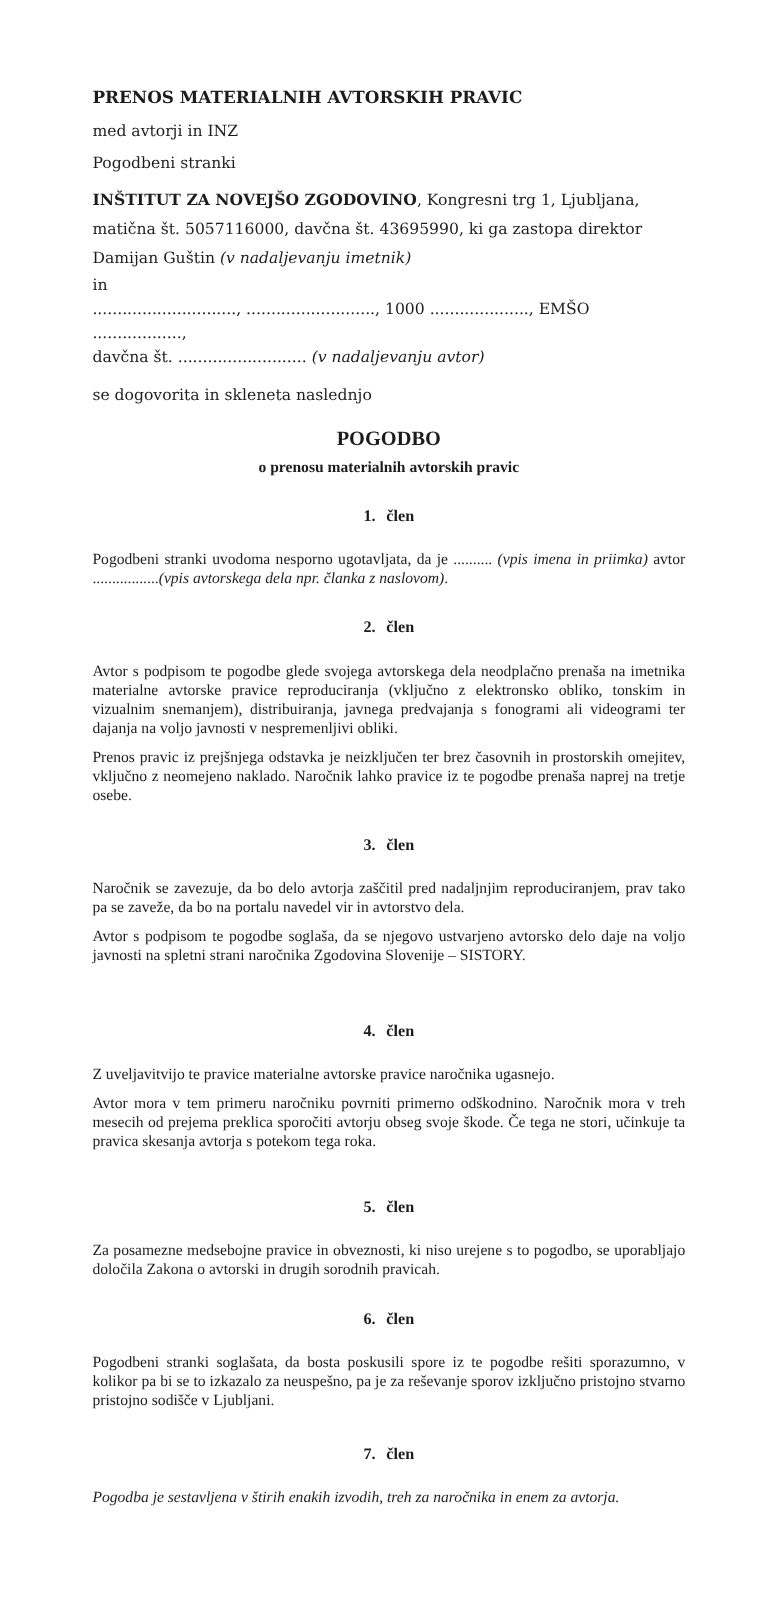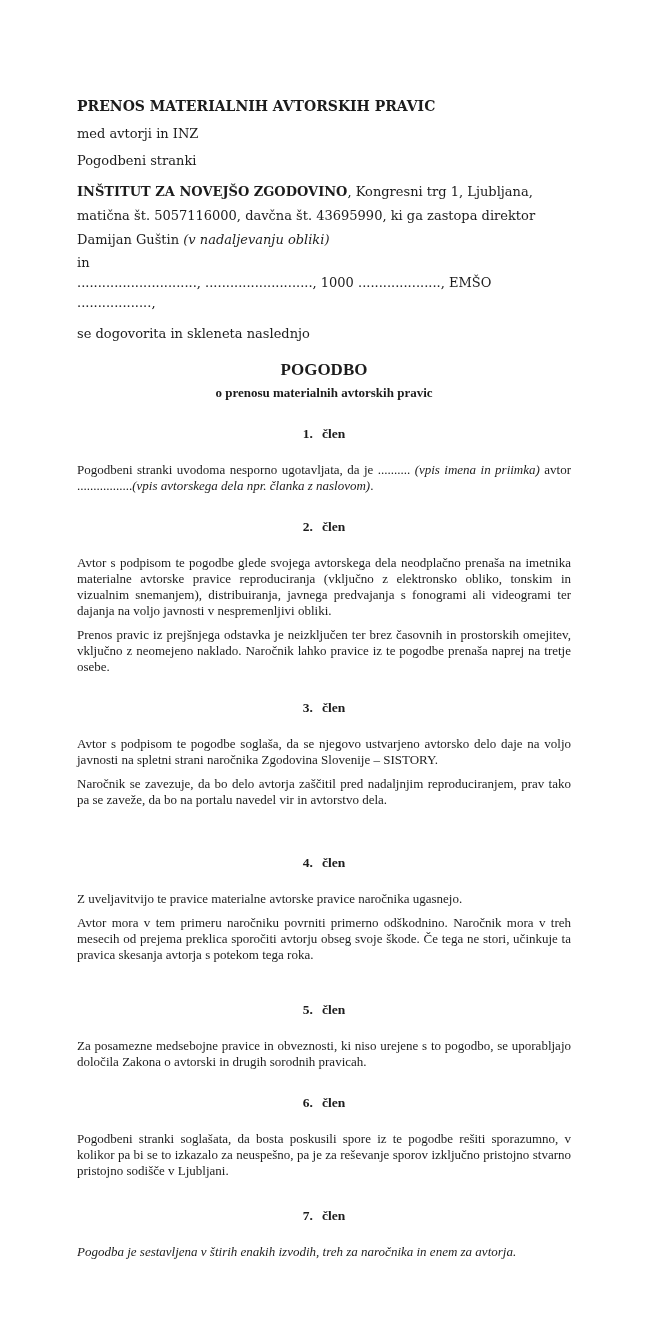--- a/index.html
+++ b/index.html
@@ -1,21 +1,21 @@
 <!DOCTYPE html>
 <html><head>
 <meta charset="utf-8">
 <style>
   html, body { margin: 0; padding: 0; background: #ffffff; }
   body {
     width: 645px; height: 1340px; overflow: hidden;
     color: #1c1c1c;
     font-family: "Liberation Serif", serif;
   }
-  .page { padding: 73px 74px 0 77px; width: 494px; margin-top: 24px; }
+  .page { padding: 73px 74px 0 77px; width: 494px; }
 
   
   .top { font-family: "DejaVu Serif", serif; font-size: 13px; }
   .doc-title {
     font-size: 14px; font-weight: bold; margin: 0 0 10px 0; line-height: 18px;
     font-family: "DejaVu Serif", serif;
   }
   .top p { margin: 0 0 9px 0; line-height: 18px; }
   .top p.holder { line-height: 24px; margin: 10px 0 0 0; }
   .top p.and-line { margin: 0; line-height: 21px; }
@@ -51,39 +51,40 @@
 </style>
 </head>
 <body>
 
 <div class="page">
 
   <div class="top">
     <h1 class="doc-title">PRENOS MATERIALNIH AVTORSKIH PRAVIC</h1>
     <p>med avtorji in INZ</p>
     <p>Pogodbeni stranki</p>
-    <p class="holder"><span class="b">INŠTITUT ZA NOVEJŠO ZGODOVINO</span><span>, Kongresni trg 1, Ljubljana, matična št. 5057116000, davčna št. 43695990, ki ga zastopa direktor Damijan Guštin </span><span class="i">(v nadaljevanju obliki)</span></p>
+    <p class="holder"><span class="b">INŠTITUT ZA NOVEJŠO ZGODOVINO</span><span>, Kongresni trg 1, Ljubljana, matična št. 5057116000, davčna št. 43695990, ki ga zastopa direktor Damijan Guštin </span><span class="i">(v nadaljevanju imetnik)</span></p>
     <p class="and-line">in</p>
     <p class="blank-line">............................., .........................., 1000 ...................., EMŠO ..................,</p>
+    <p class="tax-line"><span>davčna št. .......................... </span><span class="i">(v nadaljevanju avtor)</span></p>
     <p class="conclude">se dogovorita in skleneta naslednjo</p>
   </div>
 
   <div class="contract-heading">POGODBO</div>
   <div class="contract-subheading">o prenosu materialnih avtorskih pravic</div>
 
   <div class="clen"><span>1.</span><span class="word">člen</span></div>
   <p class="body-p"><span>Pogodbeni stranki uvodoma nesporno ugotavljata, da je .......... </span><span class="i">(vpis imena in priimka)</span><span> avtor .................</span><span class="i">(vpis avtorskega dela npr. članka z naslovom)</span><span>.</span></p>
 
   <div class="clen"><span>2.</span><span class="word">člen</span></div>
   <p class="body-p">Avtor s podpisom te pogodbe glede svojega avtorskega dela neodplačno prenaša na imetnika materialne avtorske pravice reproduciranja (vključno z elektronsko obliko, tonskim in vizualnim snemanjem), distribuiranja, javnega predvajanja s fonogrami ali videogrami ter dajanja na voljo javnosti v nespremenljivi obliki.</p>
   <p class="body-p">Prenos pravic iz prejšnjega odstavka je neizključen ter brez časovnih in prostorskih omejitev, vključno z neomejeno naklado. Naročnik lahko pravice iz te pogodbe prenaša naprej na tretje osebe.</p>
 
   <div class="clen"><span>3.</span><span class="word">člen</span></div>
+  <p class="body-p">Naročnik se zavezuje, da bo delo avtorja zaščitil pred nadaljnjim reproduciranjem, prav tako pa se zaveže, da bo na portalu navedel vir in avtorstvo dela.</p>
   <p class="body-p">Avtor s podpisom te pogodbe soglaša, da se njegovo ustvarjeno avtorsko delo daje na voljo javnosti na spletni strani naročnika Zgodovina Slovenije – SISTORY.</p>
-  <p class="body-p">Naročnik se zavezuje, da bo delo avtorja zaščitil pred nadaljnjim reproduciranjem, prav tako pa se zaveže, da bo na portalu navedel vir in avtorstvo dela.</p>
 
   <div class="clen mt-xl"><span>4.</span><span class="word">člen</span></div>
   <p class="body-p">Z uveljavitvijo te pravice materialne avtorske pravice naročnika ugasnejo.</p>
   <p class="body-p">Avtor mora v tem primeru naročniku povrniti primerno odškodnino. Naročnik mora v treh mesecih od prejema preklica sporočiti avtorju obseg svoje škode. Če tega ne stori, učinkuje ta pravica skesanja avtorja s potekom tega roka.</p>
 
   <div class="clen mt-lg"><span>5.</span><span class="word">člen</span></div>
   <p class="body-p">Za posamezne medsebojne pravice in obveznosti, ki niso urejene s to pogodbo, se uporabljajo določila Zakona o avtorski in drugih sorodnih pravicah.</p>
 
   <div class="clen"><span>6.</span><span class="word">člen</span></div>
   <p class="body-p">Pogodbeni stranki soglašata, da bosta poskusili spore iz te pogodbe rešiti sporazumno, v kolikor pa bi se to izkazalo za neuspešno, pa je za reševanje sporov izključno pristojno stvarno pristojno sodišče v Ljubljani.</p>

